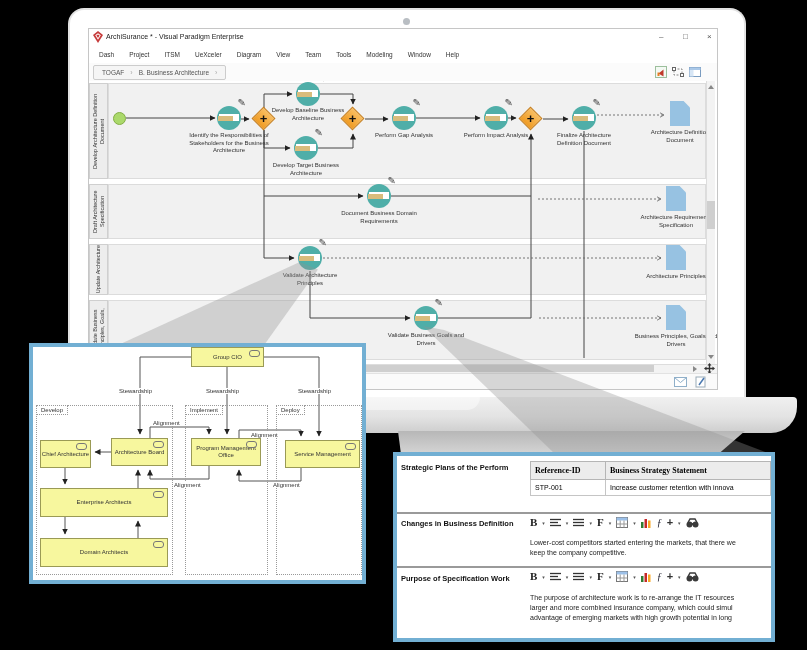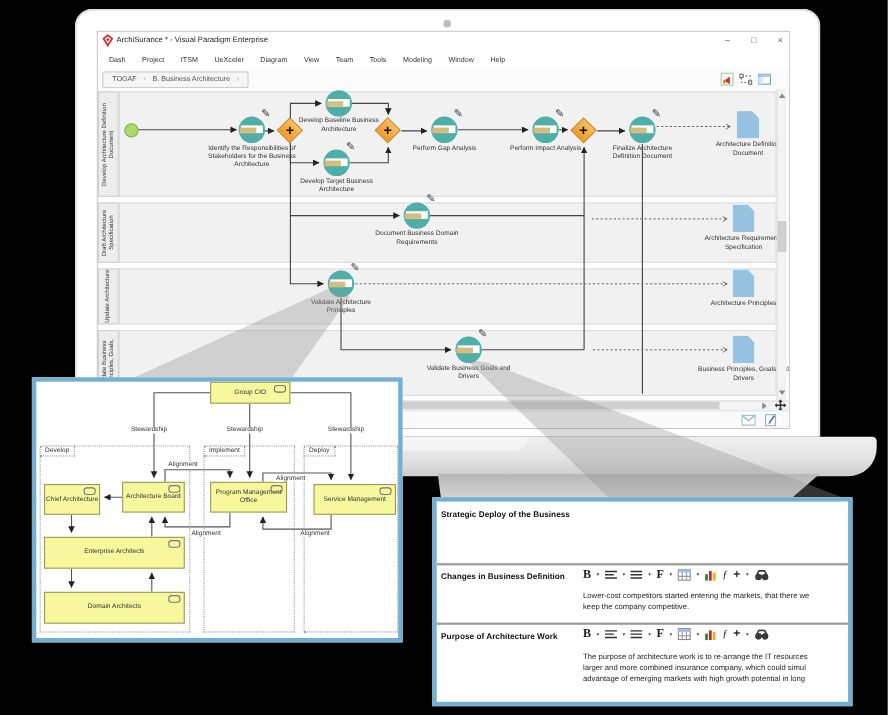--- a/index.html
+++ b/index.html
@@ -392,21 +392,33 @@
   <span class="abs edge-lbl" style="left:172px;top:41px">Stewardship</span>
   <span class="abs edge-lbl" style="left:264px;top:41px">Stewardship</span>
   <span class="abs edge-lbl" style="left:119px;top:73px">Alignment</span>
   <span class="abs edge-lbl" style="left:217px;top:85px">Alignment</span>
   <span class="abs edge-lbl" style="left:140px;top:135px">Alignment</span>
   <span class="abs edge-lbl" style="left:239px;top:135px">Alignment</span>
 </div>
 
 <div class="abs panel tablep">
 
-  <div class="abs tp-label" style="left:4px;top:7px;width:126px">Strategic Deploy of the Business</div>
+  <div class="abs tp-label" style="left:4px;top:7px;width:126px">Strategic Plans of the Perform</div>
+  <table class="itable abs" style="left:133px;top:5px">
+    <tbody>
+        <tr>
+      <th style="width:100px">Reference-ID</th>
+      <th style="width:210px">Business Strategy Statement</th>
+    </tr>
+    <tr>
+      <td>STP-001</td>
+      <td>Increase customer retention with innova</td>
+    </tr>
+  </tbody>
+    </table>
   <div class="abs tp-sep" style="top:56px"></div>
 
   <div class="abs tp-label" style="left:4px;top:63px;width:126px">Changes in Business Definition</div>
   <div class="abs tbar" style="left:133px;top:61px">
     <span class="lt">B</span>
       <span class="caret">▾</span>
     <svg width="11" height="9">
         <g stroke="#333" stroke-width="1.3">
           <line x1="0" y1="1.5" x2="11" y2="1.5"></line>
           <line x1="0" y1="4.5" x2="8" y2="4.5"></line>
@@ -444,21 +456,21 @@
         <circle cx="3.5" cy="6.5" r="3" fill="#3a3a3a"></circle>
         <circle cx="9.5" cy="6.5" r="3" fill="#3a3a3a"></circle>
         <path d="M2,4.5 L4,1 H9 L11,4.5" fill="none" stroke="#3a3a3a" stroke-width="1.5"></path>
         <rect x="5.5" y="5" width="2" height="2" fill="#3a3a3a"></rect>
       </svg>
   </div>
   <div class="abs tp-text" style="left:133px;top:82px;width:240px">Lower-cost competitors started entering the markets, that there we</div>
   <div class="abs tp-text" style="left:133px;top:92px;width:240px">keep the company competitive.</div>
   <div class="abs tp-sep" style="top:110px"></div>
 
-  <div class="abs tp-label" style="left:4px;top:118px;width:126px">Purpose of Architecture Work</div>
+  <div class="abs tp-label" style="left:4px;top:118px;width:126px">Purpose of Specification Work</div>
   <div class="abs tbar" style="left:133px;top:115px">
     <span class="lt">B</span>
       <span class="caret">▾</span>
     <svg width="11" height="9">
         <g stroke="#333" stroke-width="1.3">
           <line x1="0" y1="1.5" x2="11" y2="1.5"></line>
           <line x1="0" y1="4.5" x2="8" y2="4.5"></line>
           <line x1="0" y1="7.5" x2="11" y2="7.5"></line>
         </g>
       </svg>

